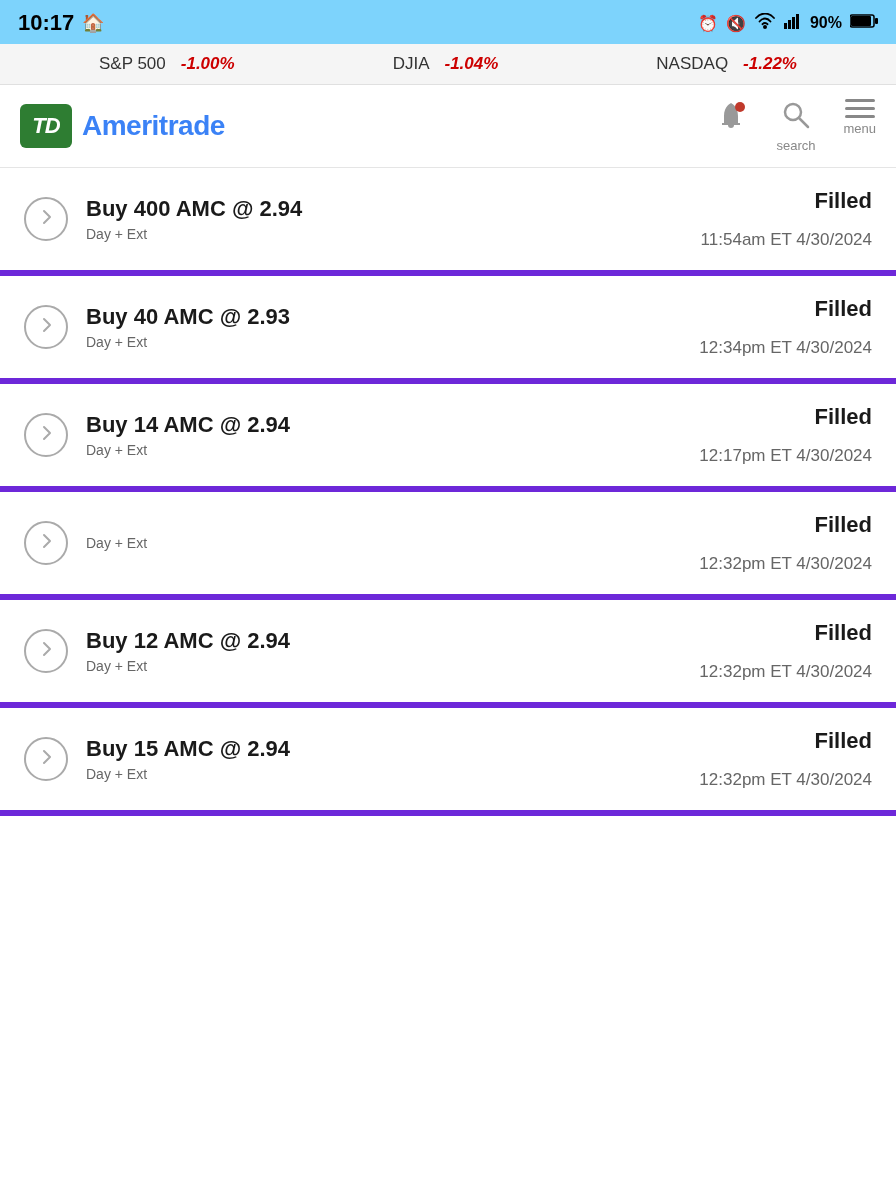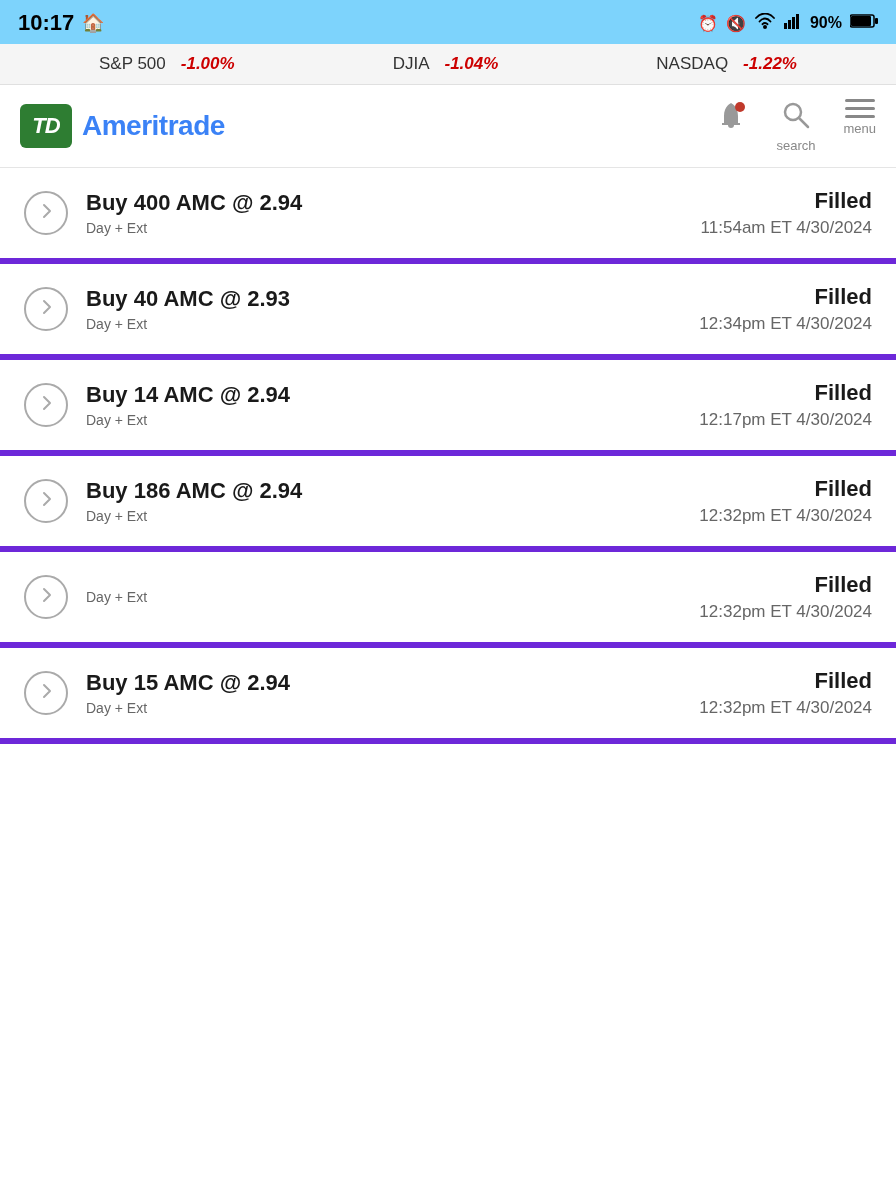--- a/index.html
+++ b/index.html
@@ -184,20 +184,21 @@
     }
     .order-status {
       font-size: 22px;
       font-weight: 700;
       color: #1a1a1a;
     }
     .order-timestamp {
       font-size: 17px;
       color: #666;
       white-space: nowrap;
+      margin-top: 12px;
     }
   </style>
 </head>
 <body>
 
 <div class="status-bar">
   <div class="status-time">
     <span>10:17</span>
     <span style="font-size:18px;">🏠</span>
   </div>
@@ -340,37 +341,37 @@
   </div>
     <div class="order-item">
     <div class="order-arrow">
       <span class="order-arrow-icon">
         <svg width="20" height="20" viewBox="0 0 20 20" fill="none">
           <polyline points="7,4 13,10 7,16" stroke="#aaa" stroke-width="2" stroke-linecap="round" stroke-linejoin="round" fill="none"></polyline>
         </svg>
       </span>
     </div>
     <div class="order-details">
-      <span class="order-title">Buy 186 AMC @ 2.94</span>
       <span class="order-subtitle">Day + Ext</span>
     </div>
     <div class="order-right">
       <span class="order-status">Filled</span>
       <span class="order-timestamp">12:32pm ET 4/30/2024</span>
     </div>
   </div>
     <div class="order-item">
     <div class="order-arrow">
       <span class="order-arrow-icon">
         <svg width="20" height="20" viewBox="0 0 20 20" fill="none">
           <polyline points="7,4 13,10 7,16" stroke="#aaa" stroke-width="2" stroke-linecap="round" stroke-linejoin="round" fill="none"></polyline>
         </svg>
       </span>
     </div>
     <div class="order-details">
+      <span class="order-title">Buy 12 AMC @ 2.94</span>
       <span class="order-subtitle">Day + Ext</span>
     </div>
     <div class="order-right">
       <span class="order-status">Filled</span>
       <span class="order-timestamp">12:32pm ET 4/30/2024</span>
     </div>
   </div>
     <div class="order-item">
     <div class="order-arrow">
       <span class="order-arrow-icon">

